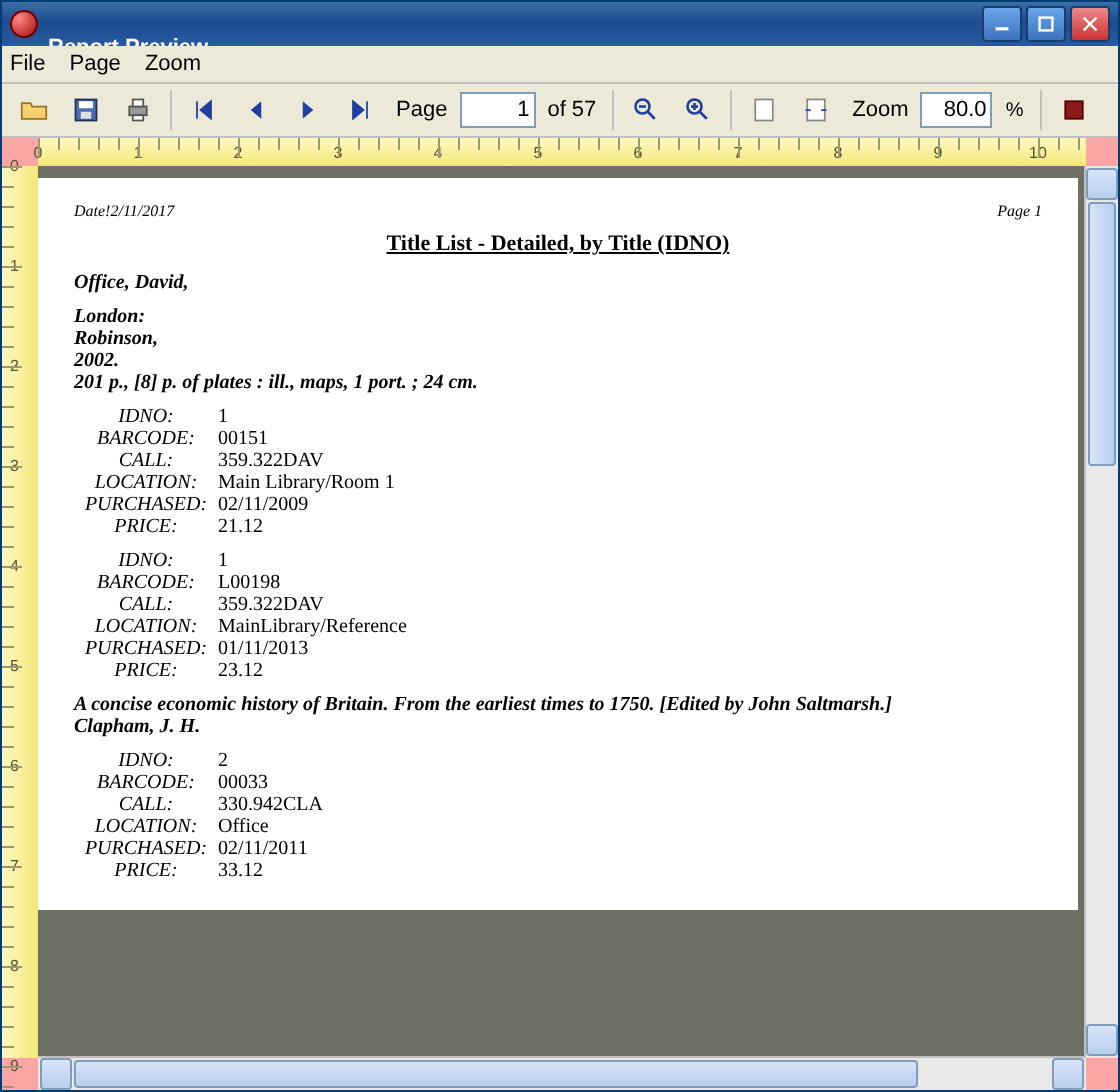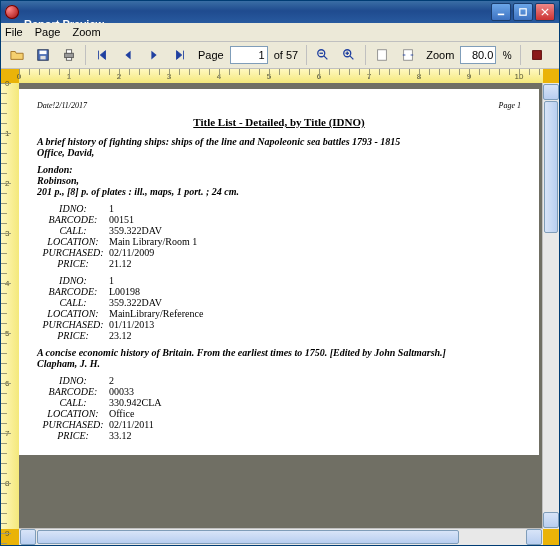--- a/index.html
+++ b/index.html
@@ -12,21 +12,21 @@
   .winbtn.close{ background:linear-gradient(#e88,#c33);}
   .winbtn svg{ width:8px; height:8px;}
   .menubar { height: 18px; background: #ece9d8; border-bottom: 1px solid #c0c0c0; display:flex; align-items:center; padding: 0 4px; gap: 12px; font-size: 11px; }
   .menubar span { cursor:default; }
   .toolbar { height: 26px; background: #ece9d8; border-bottom: 1px solid #c0c0c0; display:flex; align-items:center; padding: 0 4px; gap: 2px; }
   .tbtn { width:22px; height:22px; display:flex; align-items:center; justify-content:center; border:1px solid transparent; }
   .tbtn svg { width:14px; height:14px;}
   .sep { width:1px; height:20px; background:#c0c0c0; margin:0 2px;}
   .pagein, .zoomin { width:30px; height:16px; font-size:11px; text-align:right; border:1px solid #7f9db9; padding:0 2px;}
   .oftxt { margin:0 4px; font-size:11px;}
-  .viewer { flex:1; background:#eab308; position:relative; overflow:hidden; }
+  .viewer { flex:1; background:#fca5a5; position:relative; overflow:hidden; }
   .ruler-h { position:absolute; top:0; left:18px; right:16px; height:14px; background:linear-gradient(#fff8c0,#f4e87a); border-bottom:1px solid #bba;}
   .ruler-v { position:absolute; top:14px; left:0; bottom:16px; width:18px; background:linear-gradient(to right,#fff8c0,#f4e87a); border-right:1px solid #bba;}
   .ruler-h::before, .ruler-v::before{ content:""; position:absolute; }
   
   .ticks-h { position:absolute; inset:0; }
   .ticks-h div{ position:absolute; top:0; width:1px; height:6px; background:#997; }
   .ticks-h div.major{ height:10px;}
   .ticks-h div.num { background:none; width:auto; font-size:8px; color:#553; top:3px; transform:translateX(-50%);}
   .ticks-v { position:absolute; inset:0; }
   .ticks-v div{ position:absolute; left:0; height:1px; width:6px; background:#997;}
@@ -299,26 +299,26 @@
     <div class="page-area">
       <div class="page">
         <div class="hdr">
           <span><span>Date!</span><span>2/11/2017</span></span>
           <span><span>Page</span> <span>1</span></span>
         </div>
         <div class="title">Title List - Detailed, by Title (IDNO)</div>
         <div id="entries">
             <div class="entry">
               <div class="stanza">
-                <div class="bookline">A brief history of fighting ships: ships of the line and Napoleonic sea battles 1793 - 1815</div>
                 <div class="bookline">Office, David,</div>
               </div>
               <div class="stanza">
                 <div class="bookline">London:</div>
                 <div class="bookline">Robinson,</div>
+                <div class="bookline">2002.</div>
                 <div class="bookline">201 p., [8] p. of plates : ill., maps, 1 port. ;  24 cm.</div>
               </div>
               <div class="details stanza">
                 <div>
                   <span class="lbl">IDNO:</span>
                   <span class="val">1</span>
                 </div>
                 <div>
                   <span class="lbl">BARCODE:</span>
                   <span class="val">00151</span>

